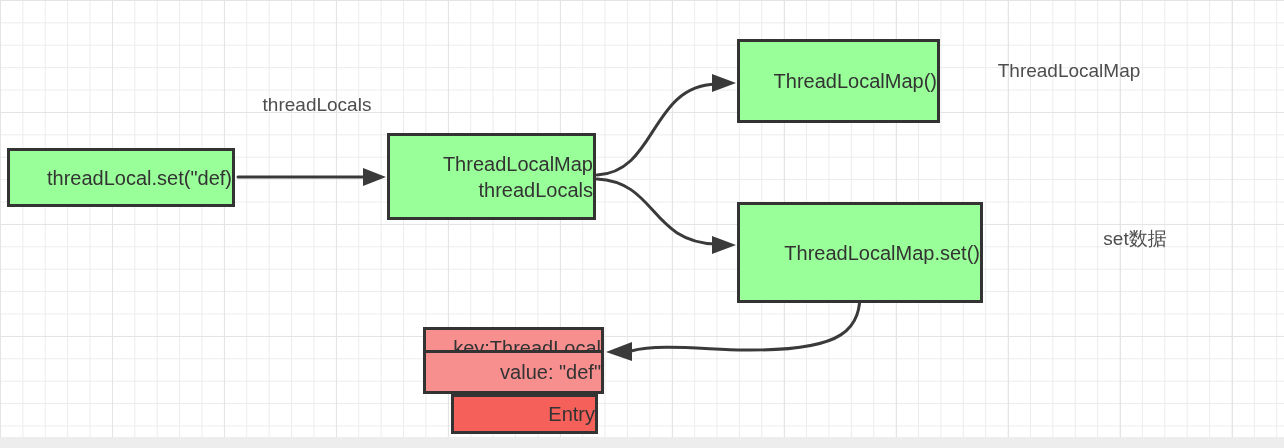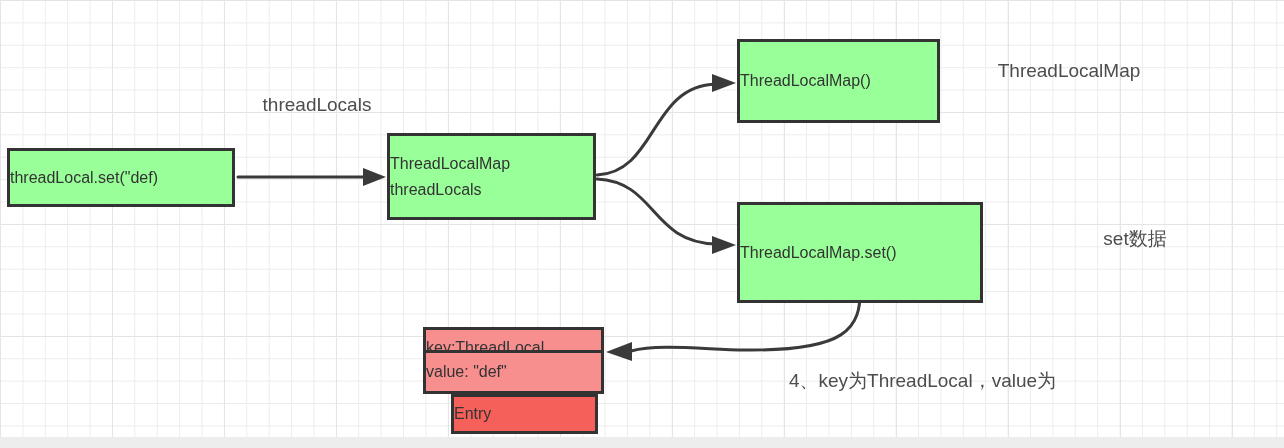--- a/index.html
+++ b/index.html
@@ -21,23 +21,23 @@
   .bottom-strip {
     position: absolute; left: 0; right: 0; bottom: 0; height: 11px;
     background: var(--bottom-strip, #ededed);
   }
   svg.arrows { position: absolute; inset: 0; width: 1284px; height: 448px; }
   svg.arrows path { fill: none; stroke: var(--arrow, #3a3a3a); stroke-width: 3; stroke-linecap: round; }
   svg.arrows polygon { fill: var(--arrow, #3a3a3a); stroke: none; }
   .node {
     position: absolute;
     border: 3px solid var(--border, #333333);
-    display: flex; flex-direction: column; align-items: flex-start; justify-content: center;
+    display: flex; flex-direction: column; align-items: flex-end; justify-content: center;
     color: var(--text, #333333);
-    font-size: 16px; line-height: 26px; text-align: center;
+    font-size: 20px; line-height: 26px; text-align: center;
   }
   .node.green { background: var(--node-green, #99ff99); }
   .node.pink  { background: var(--node-pink, #f78f8f); }
   .node.red   { background: var(--node-red, #f5605a); }
   .annotation {
     position: absolute;
     color: var(--annotation-text, #4d4d4d);
     font-size: 19px; line-height: 25px; text-align: center;
   }
 </style>
@@ -100,16 +100,15 @@
 
 <div class="annotation" style="left:948px; top:58px; width:242px;">
   <div>ThreadLocalMap</div>
 </div>
 
 <div class="annotation" style="left:986px; top:226px; width:298px;">
   <div>set数据</div>
 </div>
 
 <div class="annotation" style="left:770px; top:368px; width:305px;">
-  <div>4、key为ThreadLocal，value为</div>
 </div>
 
 <div class="bottom-strip"></div>
 
 </body></html>

